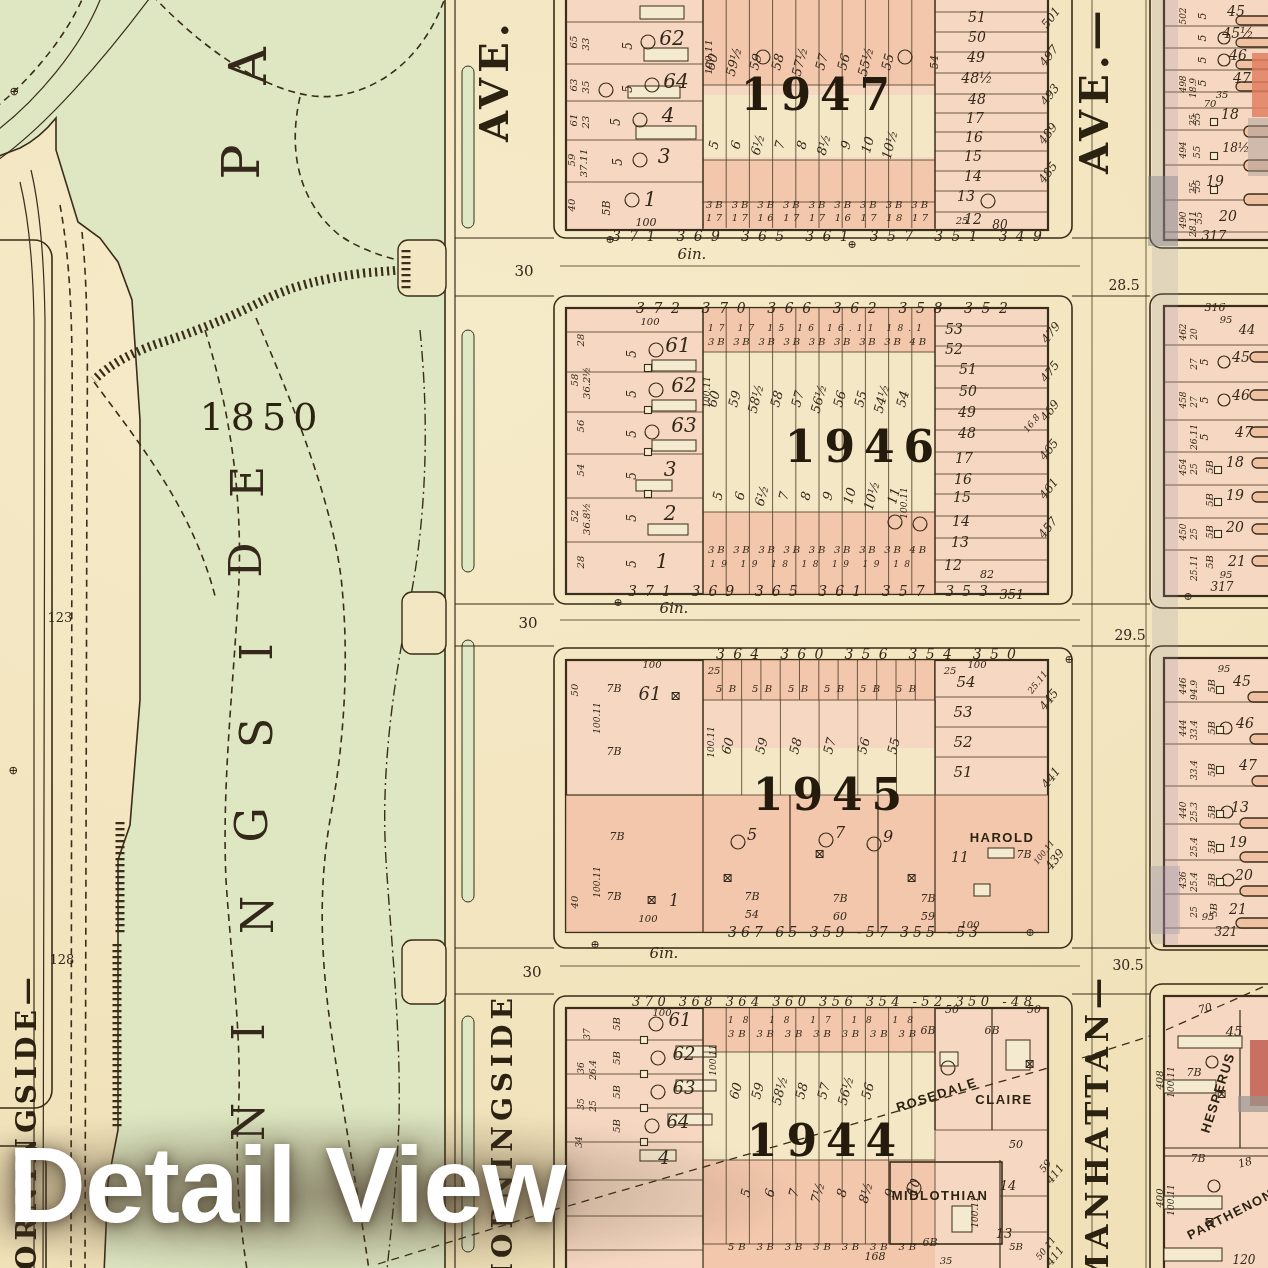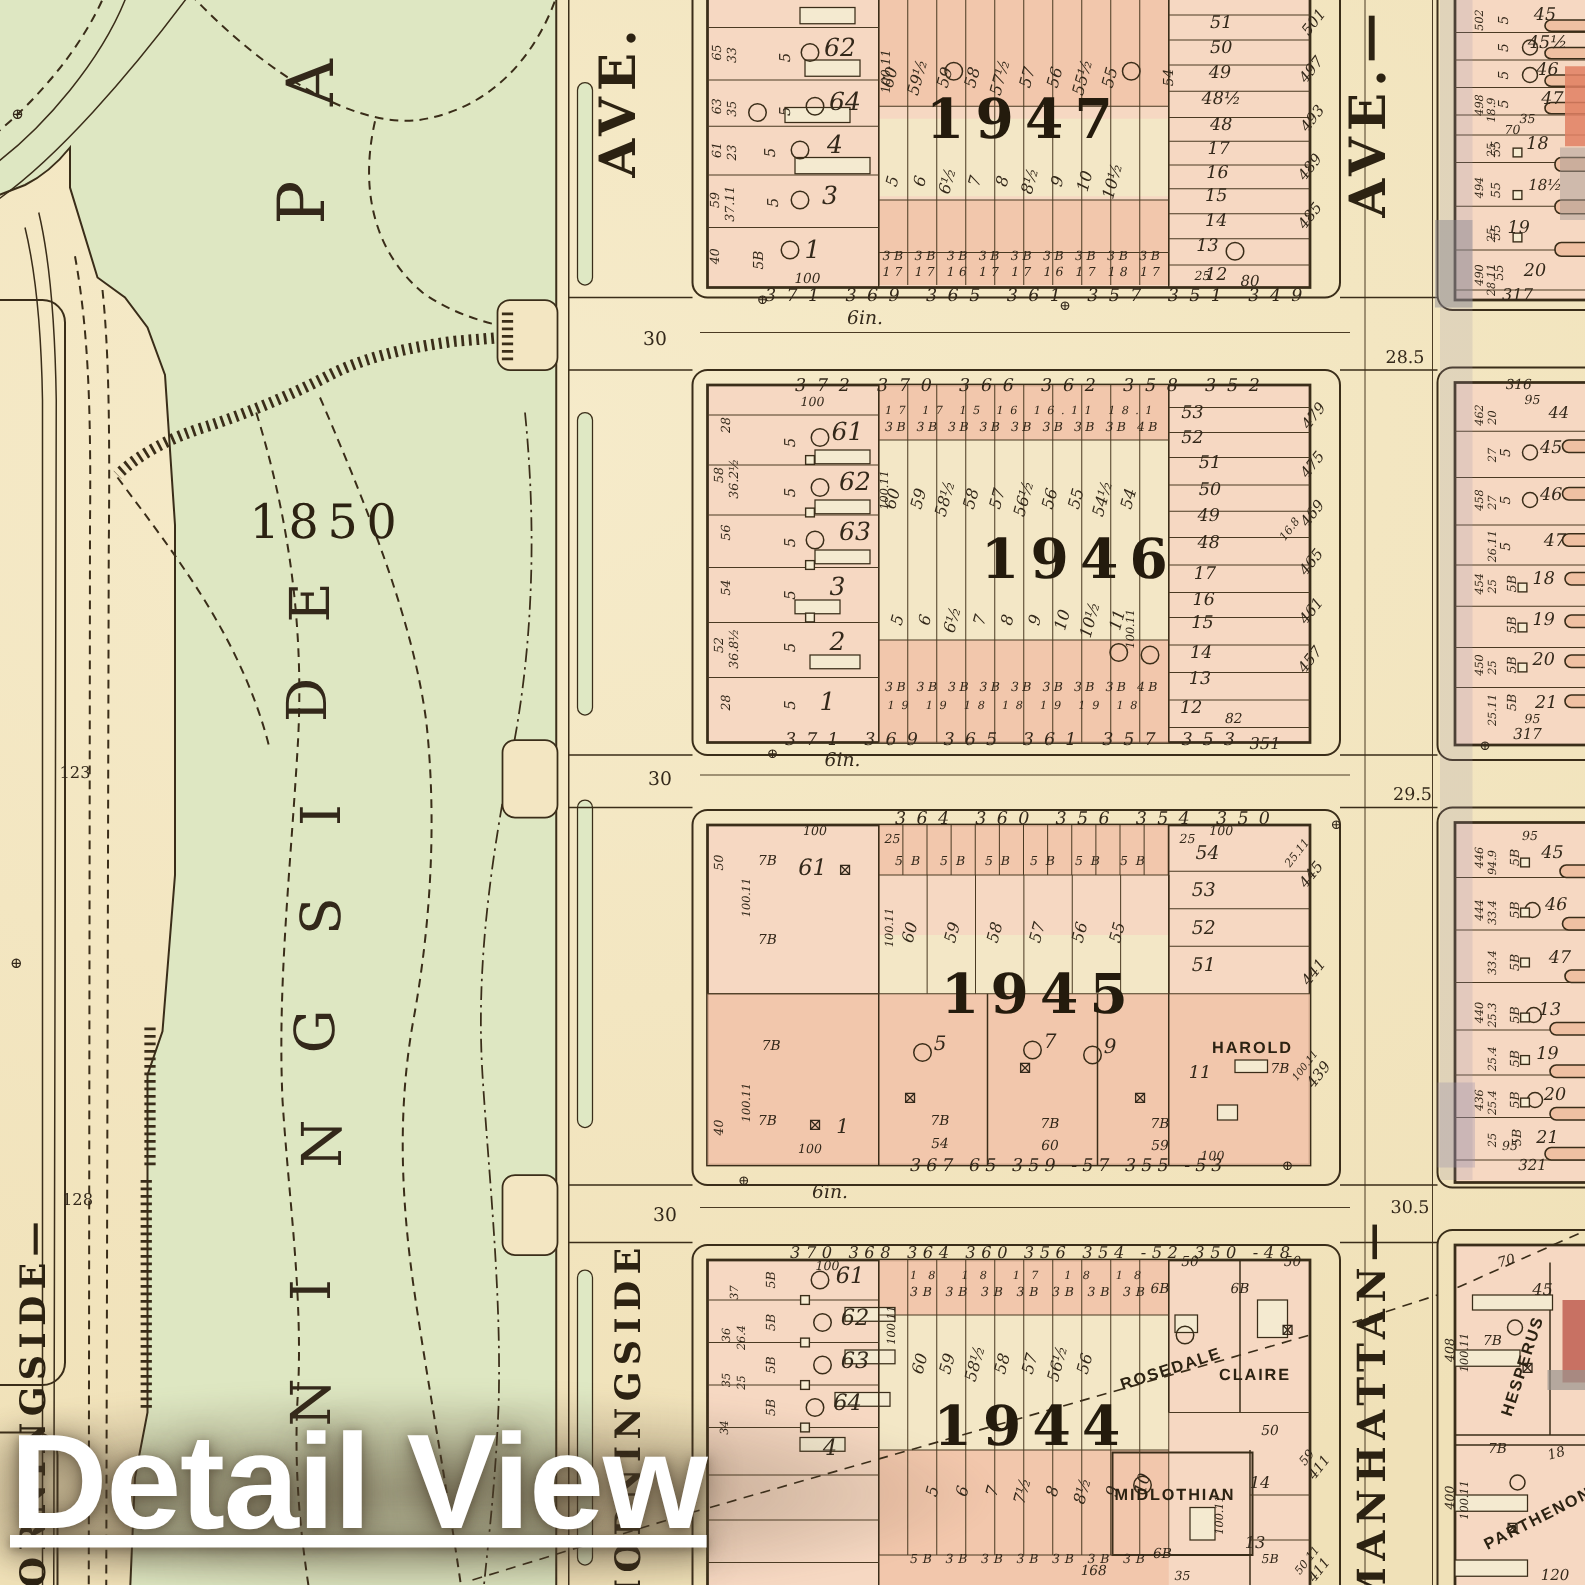--- a/index.html
+++ b/index.html
@@ -28,21 +28,21 @@
   .pdd2{stroke:#3a2d19;stroke-width:1.3;fill:none;stroke-dasharray:8 6;}
   .stair{stroke:#3a2d19;stroke-width:9;fill:none;stroke-dasharray:2.2 3.8;}
   .circ{fill:none;stroke:#3a2d19;stroke-width:1.2;}
   .sq{fill:#f6ecd2;stroke:#3a2d19;stroke-width:1.1;}
   .bar{fill:#efc0a2;stroke:#3a2d19;stroke-width:1.3;}
   #overlay-shadow{position:absolute;left:-50px;top:1110px;width:840px;height:170px;
     background:radial-gradient(ellipse at 45% 50%, rgba(84,68,48,.5), rgba(84,68,48,0) 72%);
     filter:blur(6px);}
   #overlay-title{position:absolute;left:8px;top:1122px;
     font:700 108px "Liberation Sans",sans-serif;color:#ffffff;letter-spacing:-1px;
-    text-shadow:0 4px 26px rgba(70,58,40,.85),0 2px 8px rgba(70,58,40,.5);white-space:nowrap;text-decoration:underline;}
+    text-shadow:0 4px 26px rgba(70,58,40,.85),0 2px 8px rgba(70,58,40,.5);white-space:nowrap;}
 </style>
 </head>
 <body>
 
 <div class="stage">
   <svg width="1268" height="1268" viewBox="0 0 1268 1268">
 
     <path class="park" d="M-6,-6 L445,-6 L445,1274 L104,1274 L108,1182 L118,1130 L118,860 L130,825 L140,700 L140,420 L132,300 L118,262 L100,238 L78,222 L56,150 L56,118 Q40,138 20,148 L-6,158 Z"></path>
 
     <g>

